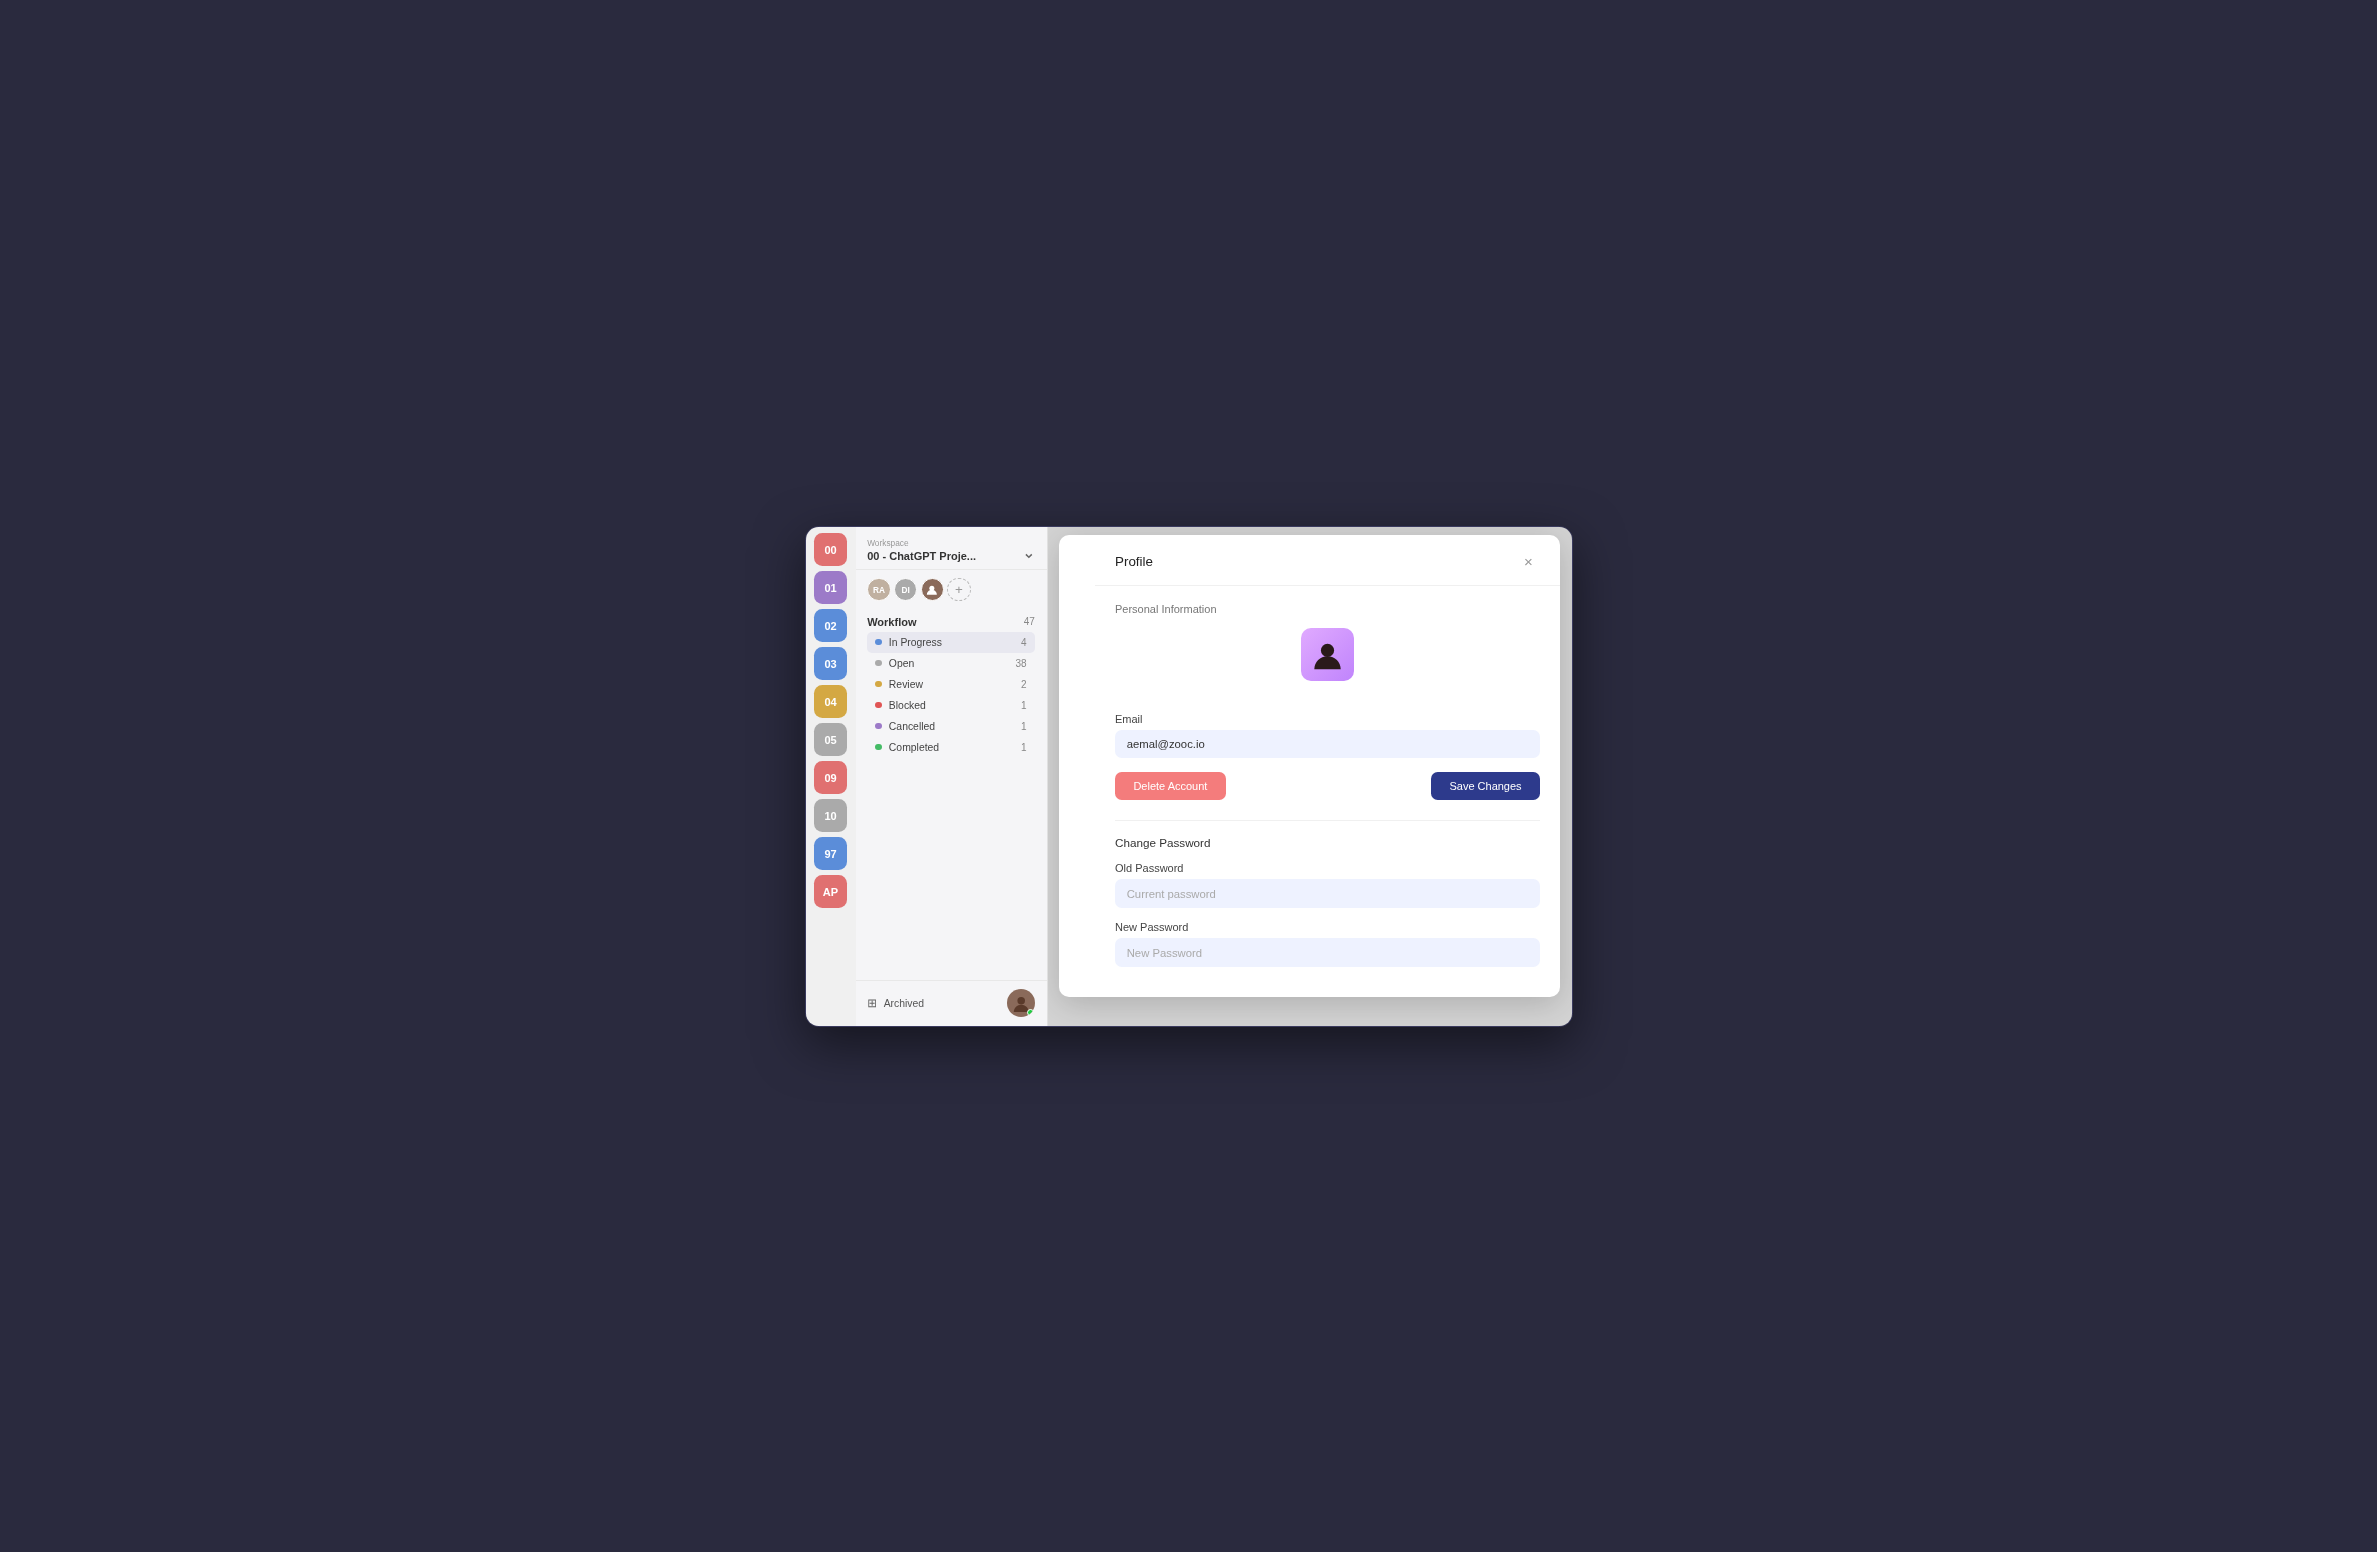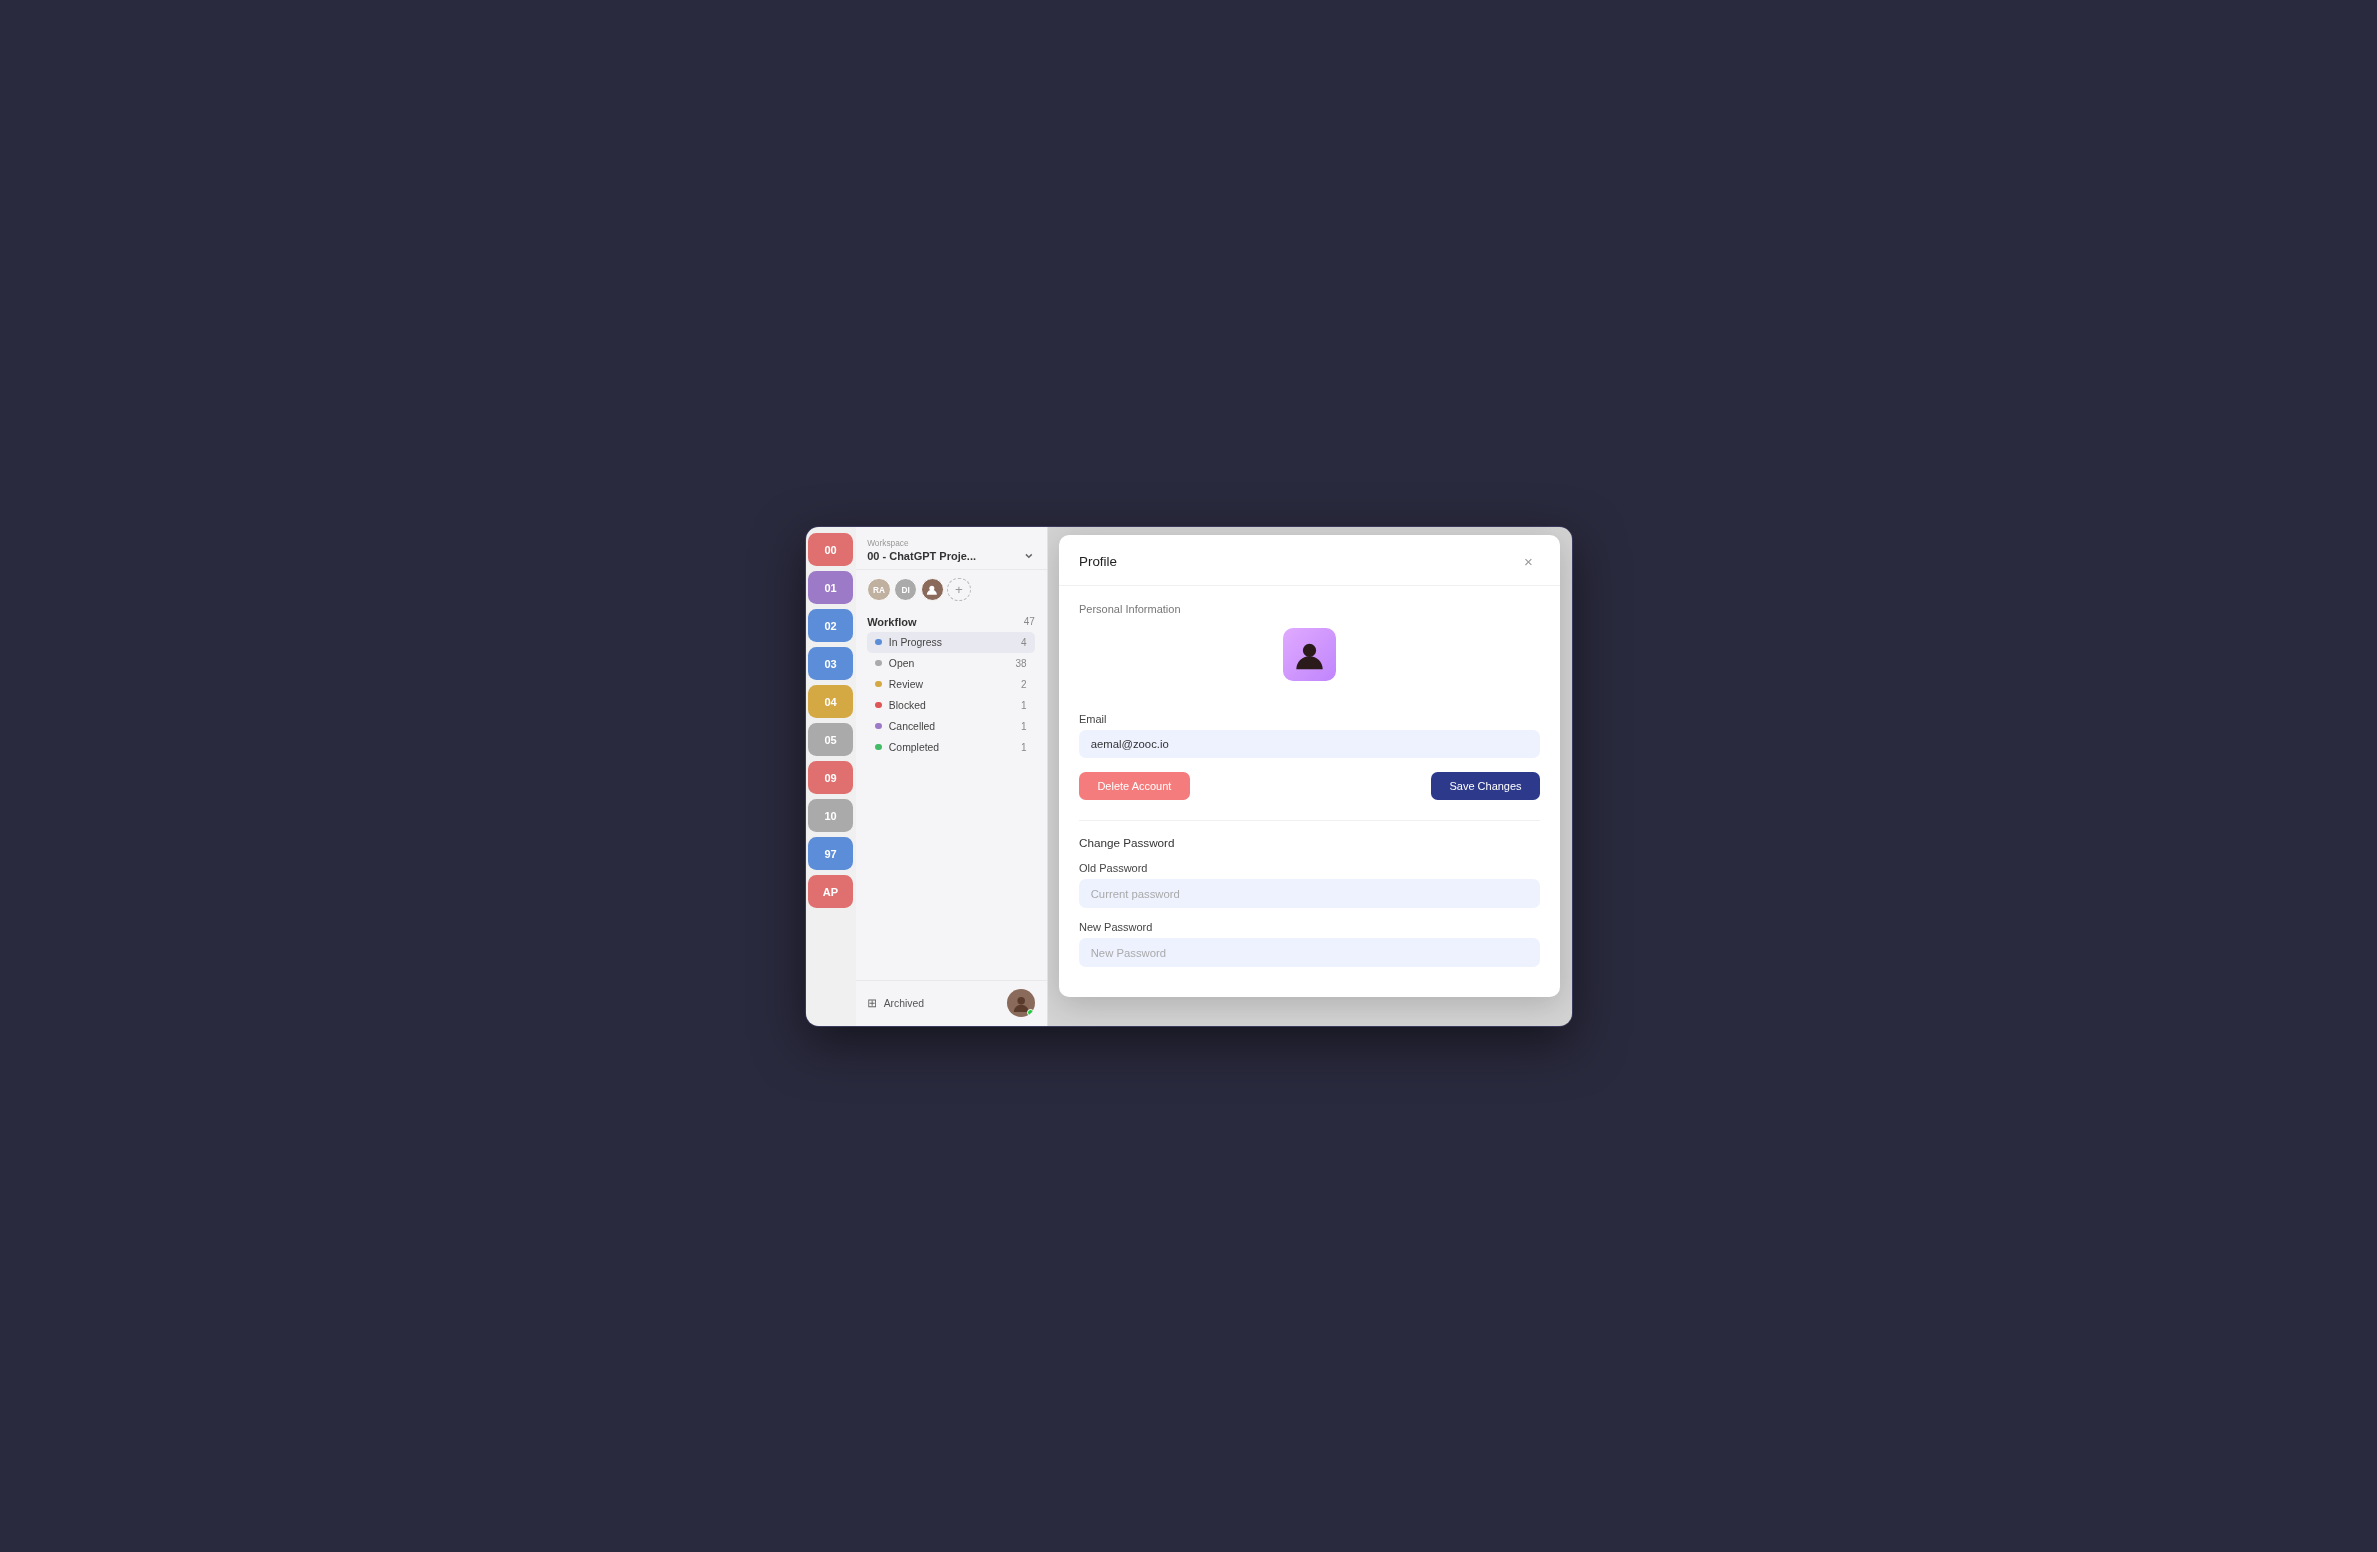--- a/index.html
+++ b/index.html
@@ -26,21 +26,21 @@
       width: 50px;
       background: #f0f0f0;
       display: flex;
       flex-direction: column;
       align-items: center;
       padding: 6.7px 0;
       gap: 5px;
       overflow: hidden;
     }
     .icon-item {
-      width: 45px;
+      width: 33px;
       height: 33px;
       border-radius: 8.3px;
       display: flex;
       align-items: center;
       justify-content: center;
       font-size: 11px;
       font-weight: 700;
       color: white;
       cursor: pointer;
       flex-shrink: 0;
@@ -197,20 +197,21 @@
       justify-content: center;
     }
     .modal {
       background: white;
       border-radius: 10px;
       width: 501px;
       max-height: 484px;
       overflow-y: auto;
       margin-top: 8.3px;
       box-shadow: 0 6.7px 33px rgba(0,0,0,0.18);
+      padding-left: 36px;
     }
     .modal-header {
       display: flex;
       align-items: center;
       justify-content: space-between;
       padding: 15px 20px 11.7px;
       border-bottom: 0.8px solid #f0f0f0;
     }
     .modal-title {
       font-size: 13.4px;

